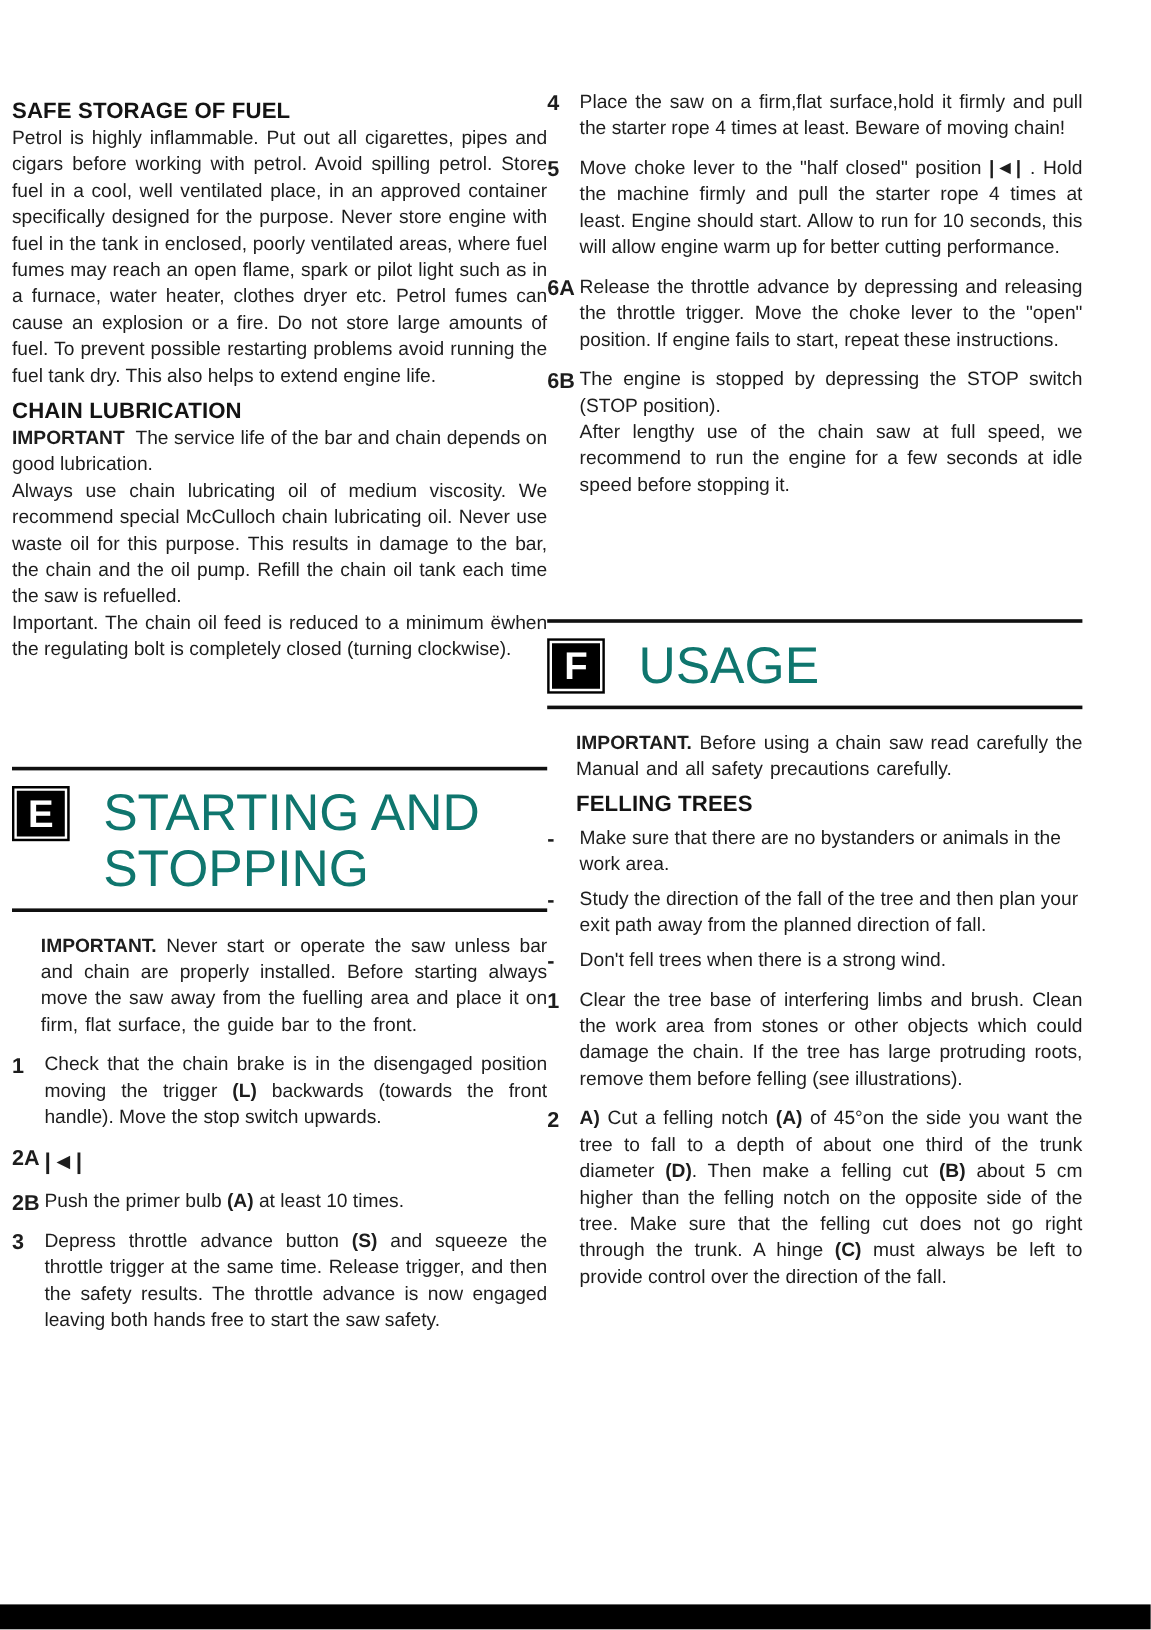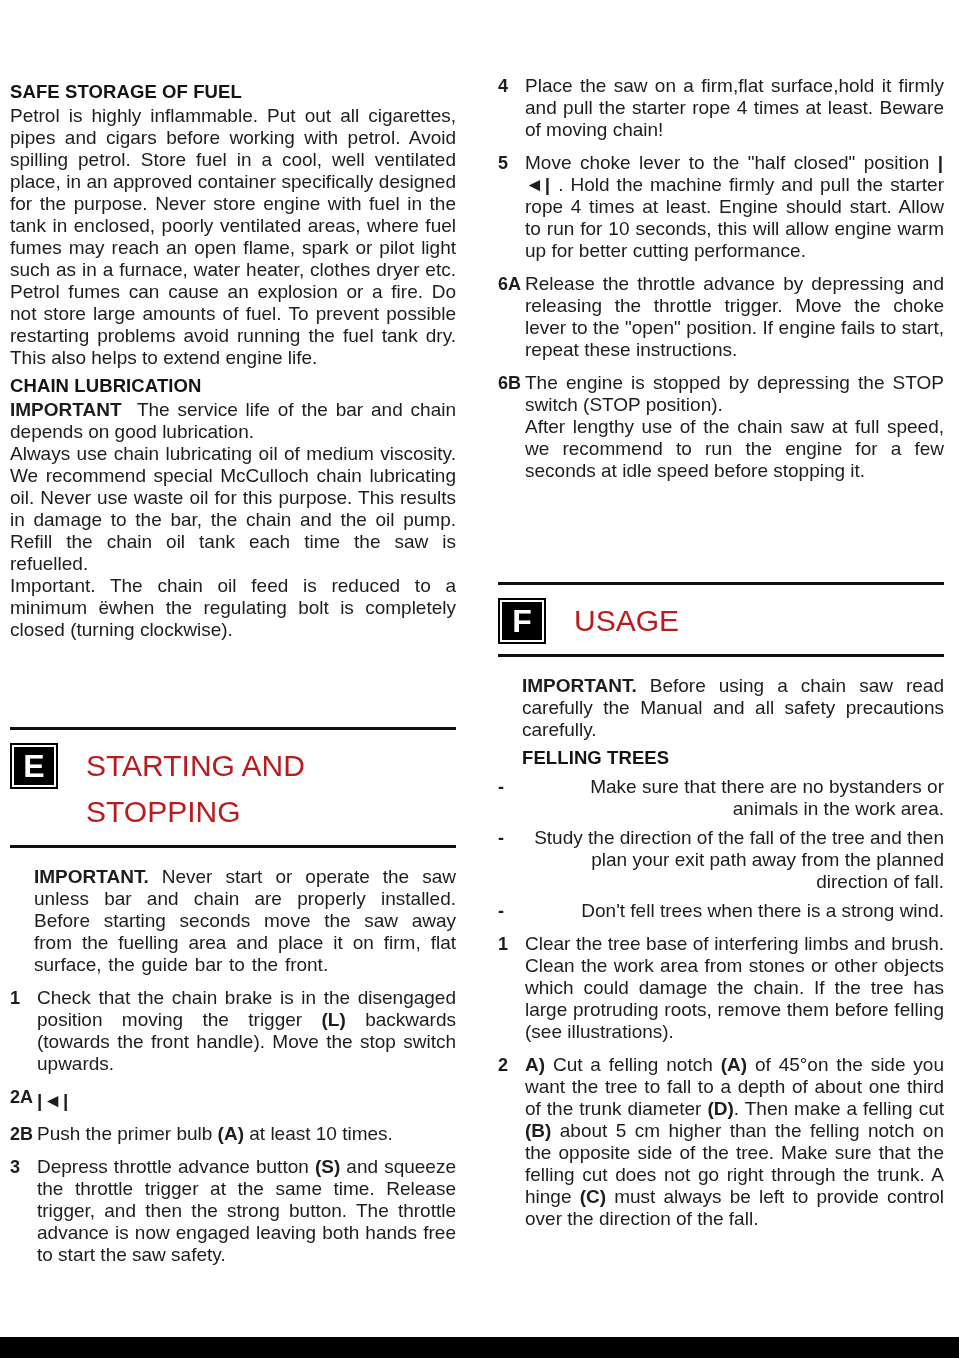--- a/index.html
+++ b/index.html
@@ -5,43 +5,43 @@
   * { box-sizing: border-box; }
   html, body { margin: 0; padding: 0; }
   body {
     width: 959px; height: 1358px;
     background: #ffffff;
     overflow: hidden;
     position: relative;
     font-family: "Liberation Sans", sans-serif;
     color: #1d1d1d;
   }
-  .page { display: flex; padding: 75px 0 0 10px; gap: 42px; }
+  .page { display: flex; padding: 75px 0 0 10px; }
   .col { width: 446px; }
   h3.doc-heading { font-size: 18.5px; font-weight: 700; margin: 6px 0 2px 0; color: #141414; letter-spacing: .1px; }
-  p { margin: 0; font-size: 19px; line-height: 22px; text-align: justify; }
+  p { margin: 0; font-size: 16px; line-height: 22px; text-align: justify; }
   .b { font-weight: 700; }
   .indent { padding-left: 24px; margin-top: 18px; word-spacing: 1.5px; }
   .step { display: flex; margin-top: 11px; }
   .step-num { flex: 0 0 27px; font-weight: 700; font-size: 18px; line-height: 22px; }
   .step-body { flex: 1; min-width: 0; }
   .bullet { margin-top: 7px; }
-  .bullet .step-text { text-align: right; }
+  .bullet .step-text { text-align: left; }
   .banner { margin: 86px 0 8px 0; }
   .banner-f { margin: 100px 0 0 0; }
   .rule { height: 3px; background: #101010; }
   .banner-row { display: flex; align-items: flex-start; gap: 28px; padding: 13px 0 10px 0; }
   .letter-box {
     width: 48px; height: 46px; flex: 0 0 48px;
     background: #000; color: #fff;
     display: flex; align-items: center; justify-content: center;
     font-size: 32px; font-weight: 700;
     box-shadow: inset 0 0 0 2px #000, inset 0 0 0 4px #fff;
   }
-  .banner-title { font-size: 30px; line-height: 46px; color: #b91c1c; }
+  .banner-title { font-size: 43px; line-height: 46px; color: #0f766e; }
   .choke-icon { display: inline-block; margin-top: 4px; font-weight: 700; font-size: 19px; letter-spacing: 1px; }
   .inline-icon { font-weight: 700; letter-spacing: 1px; }
   .felling-heading { margin-top: 12px; }
   .mt0 { margin-top: 0; }
   .bottom-bar { position: absolute; left: 0; right: 0; bottom: 0; height: 21px; background: #000; }
 </style>
 </head>
 <body>
 
 <div class="page">
@@ -63,21 +63,21 @@
           <span>E</span>
         </div>
         <div class="banner-title">
           <span>STARTING AND</span><br>
           <span>STOPPING</span>
         </div>
       </div>
       <div class="rule"></div>
     </div>
 
-    <p class="indent"><span class="b">IMPORTANT.</span><span> Never start or operate the saw unless bar and chain are properly installed. Before starting seconds move the saw away from the fuelling area and place it on firm, flat surface, the guide bar to the front.</span></p>
+    <p class="indent"><span class="b">IMPORTANT.</span><span> Never start or operate the saw unless bar and chain are properly installed. Before starting always move the saw away from the fuelling area and place it on firm, flat surface, the guide bar to the front.</span></p>
 
     <div class="step">
       <span class="step-num">1</span>
       <div class="step-body">
         <p class="step-text"><span>Check that the chain brake is in the disengaged position moving the trigger </span><span class="b">(L)</span><span> backwards (towards the front handle). Move the stop switch upwards.</span></p>
       </div>
     </div>
 
     <div class="step">
       <span class="step-num">2A</span>
@@ -89,21 +89,21 @@
     <div class="step">
       <span class="step-num">2B</span>
       <div class="step-body">
         <p class="step-text"><span>Push the primer bulb </span><span class="b">(A)</span><span> at least 10 times.</span></p>
       </div>
     </div>
 
     <div class="step">
       <span class="step-num">3</span>
       <div class="step-body">
-        <p class="step-text"><span>Depress throttle advance button </span><span class="b">(S)</span><span> and squeeze the throttle trigger at the same time. Release trigger, and then the strong button. The throttle advance is now engaged leaving both hands free to start the saw safety.</span></p>
+        <p class="step-text"><span>Depress throttle advance button </span><span class="b">(S)</span><span> and squeeze the throttle trigger at the same time. Release trigger, and then the safety results. The throttle advance is now engaged leaving both hands free to start the saw safety.</span></p>
       </div>
     </div>
 
   </div>
 
   <div class="col">
 
     <div class="step mt0">
       <span class="step-num">4</span>
       <div class="step-body">

